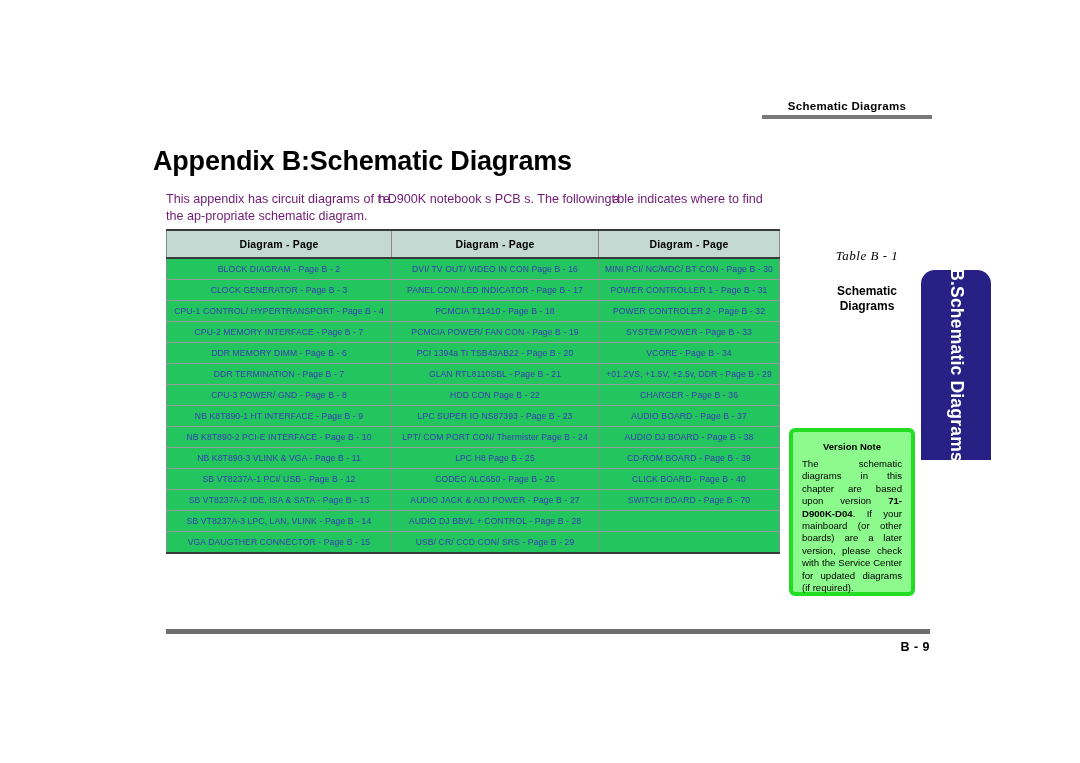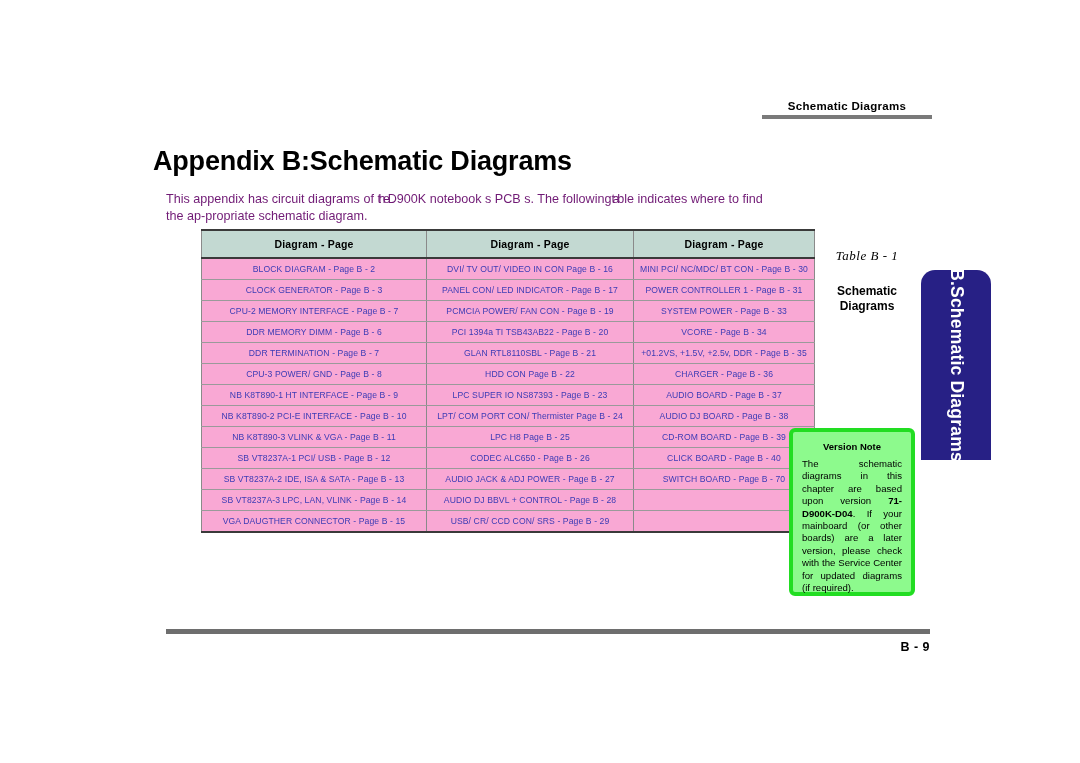--- a/index.html
+++ b/index.html
@@ -62,23 +62,22 @@
   }
 
   
   #diagram-table {
     position: absolute;
     left: 166px;
     top: 229px;
     width: 613px;
     border-collapse: collapse;
     border: 1px solid #8a8a8a;
-    background: #f9a8d4;
+    background: #22c55e;
     table-layout: fixed;
-    margin-left: 35px;
   }
   #diagram-table th {
     background: #c3d9d2;
     border: 1px solid #8a8a8a;
     border-top: 2px solid #3a3a3a;
     border-bottom: 2px solid #3a3a3a;
     font-size: 10.5px;
     font-weight: bold;
     color: #000;
     padding: 7px 2px 7px 2px;
@@ -237,33 +236,38 @@
         <td>BLOCK DIAGRAM - Page  B - 2</td>
         <td class="col-sep">DVI/ TV OUT/ VIDEO IN CON Page  B - 16</td>
         <td class="col-sep">MINI PCI/ NC/MDC/ BT CON - Page  B - 30</td>
       </tr>
       <tr>
         <td>CLOCK GENERATOR - Page  B - 3</td>
         <td class="col-sep">PANEL CON/ LED INDICATOR - Page  B - 17</td>
         <td class="col-sep">POWER CONTROLLER 1 - Page  B - 31</td>
       </tr>
       <tr>
+        <td>CPU-1 CONTROL/ HYPERTRANSPORT - Page  B - 4</td>
+        <td class="col-sep">PCMCIA T11410 - Page  B - 18</td>
+        <td class="col-sep">POWER CONTROLER 2 - Page  B - 32</td>
+      </tr>
+      <tr>
         <td>CPU-2 MEMORY INTERFACE - Page  B - 7</td>
         <td class="col-sep">PCMCIA POWER/ FAN CON - Page  B - 19</td>
         <td class="col-sep">SYSTEM POWER - Page  B - 33</td>
       </tr>
       <tr>
         <td>DDR MEMORY DIMM - Page  B - 6</td>
         <td class="col-sep">PCI 1394a TI TSB43AB22 - Page  B - 20</td>
         <td class="col-sep">VCORE - Page  B - 34</td>
       </tr>
       <tr>
         <td>DDR TERMINATION - Page  B - 7</td>
         <td class="col-sep">GLAN RTL8110SBL - Page  B - 21</td>
-        <td class="col-sep">+01.2VS, +1.5V, +2.5v, DDR - Page  B - 35</td>
+        <td class="col-sep">+01.2VS, +1.5V, +2.5v, DDR - Page  B - 29</td>
       </tr>
       <tr>
         <td>CPU-3 POWER/ GND - Page  B - 8</td>
         <td class="col-sep">HDD CON Page  B - 22</td>
         <td class="col-sep">CHARGER - Page  B - 36</td>
       </tr>
       <tr>
         <td>NB K8T890-1 HT INTERFACE - Page  B - 9</td>
         <td class="col-sep">LPC SUPER IO NS87393 - Page  B - 23</td>
         <td class="col-sep">AUDIO BOARD - Page  B - 37</td>

